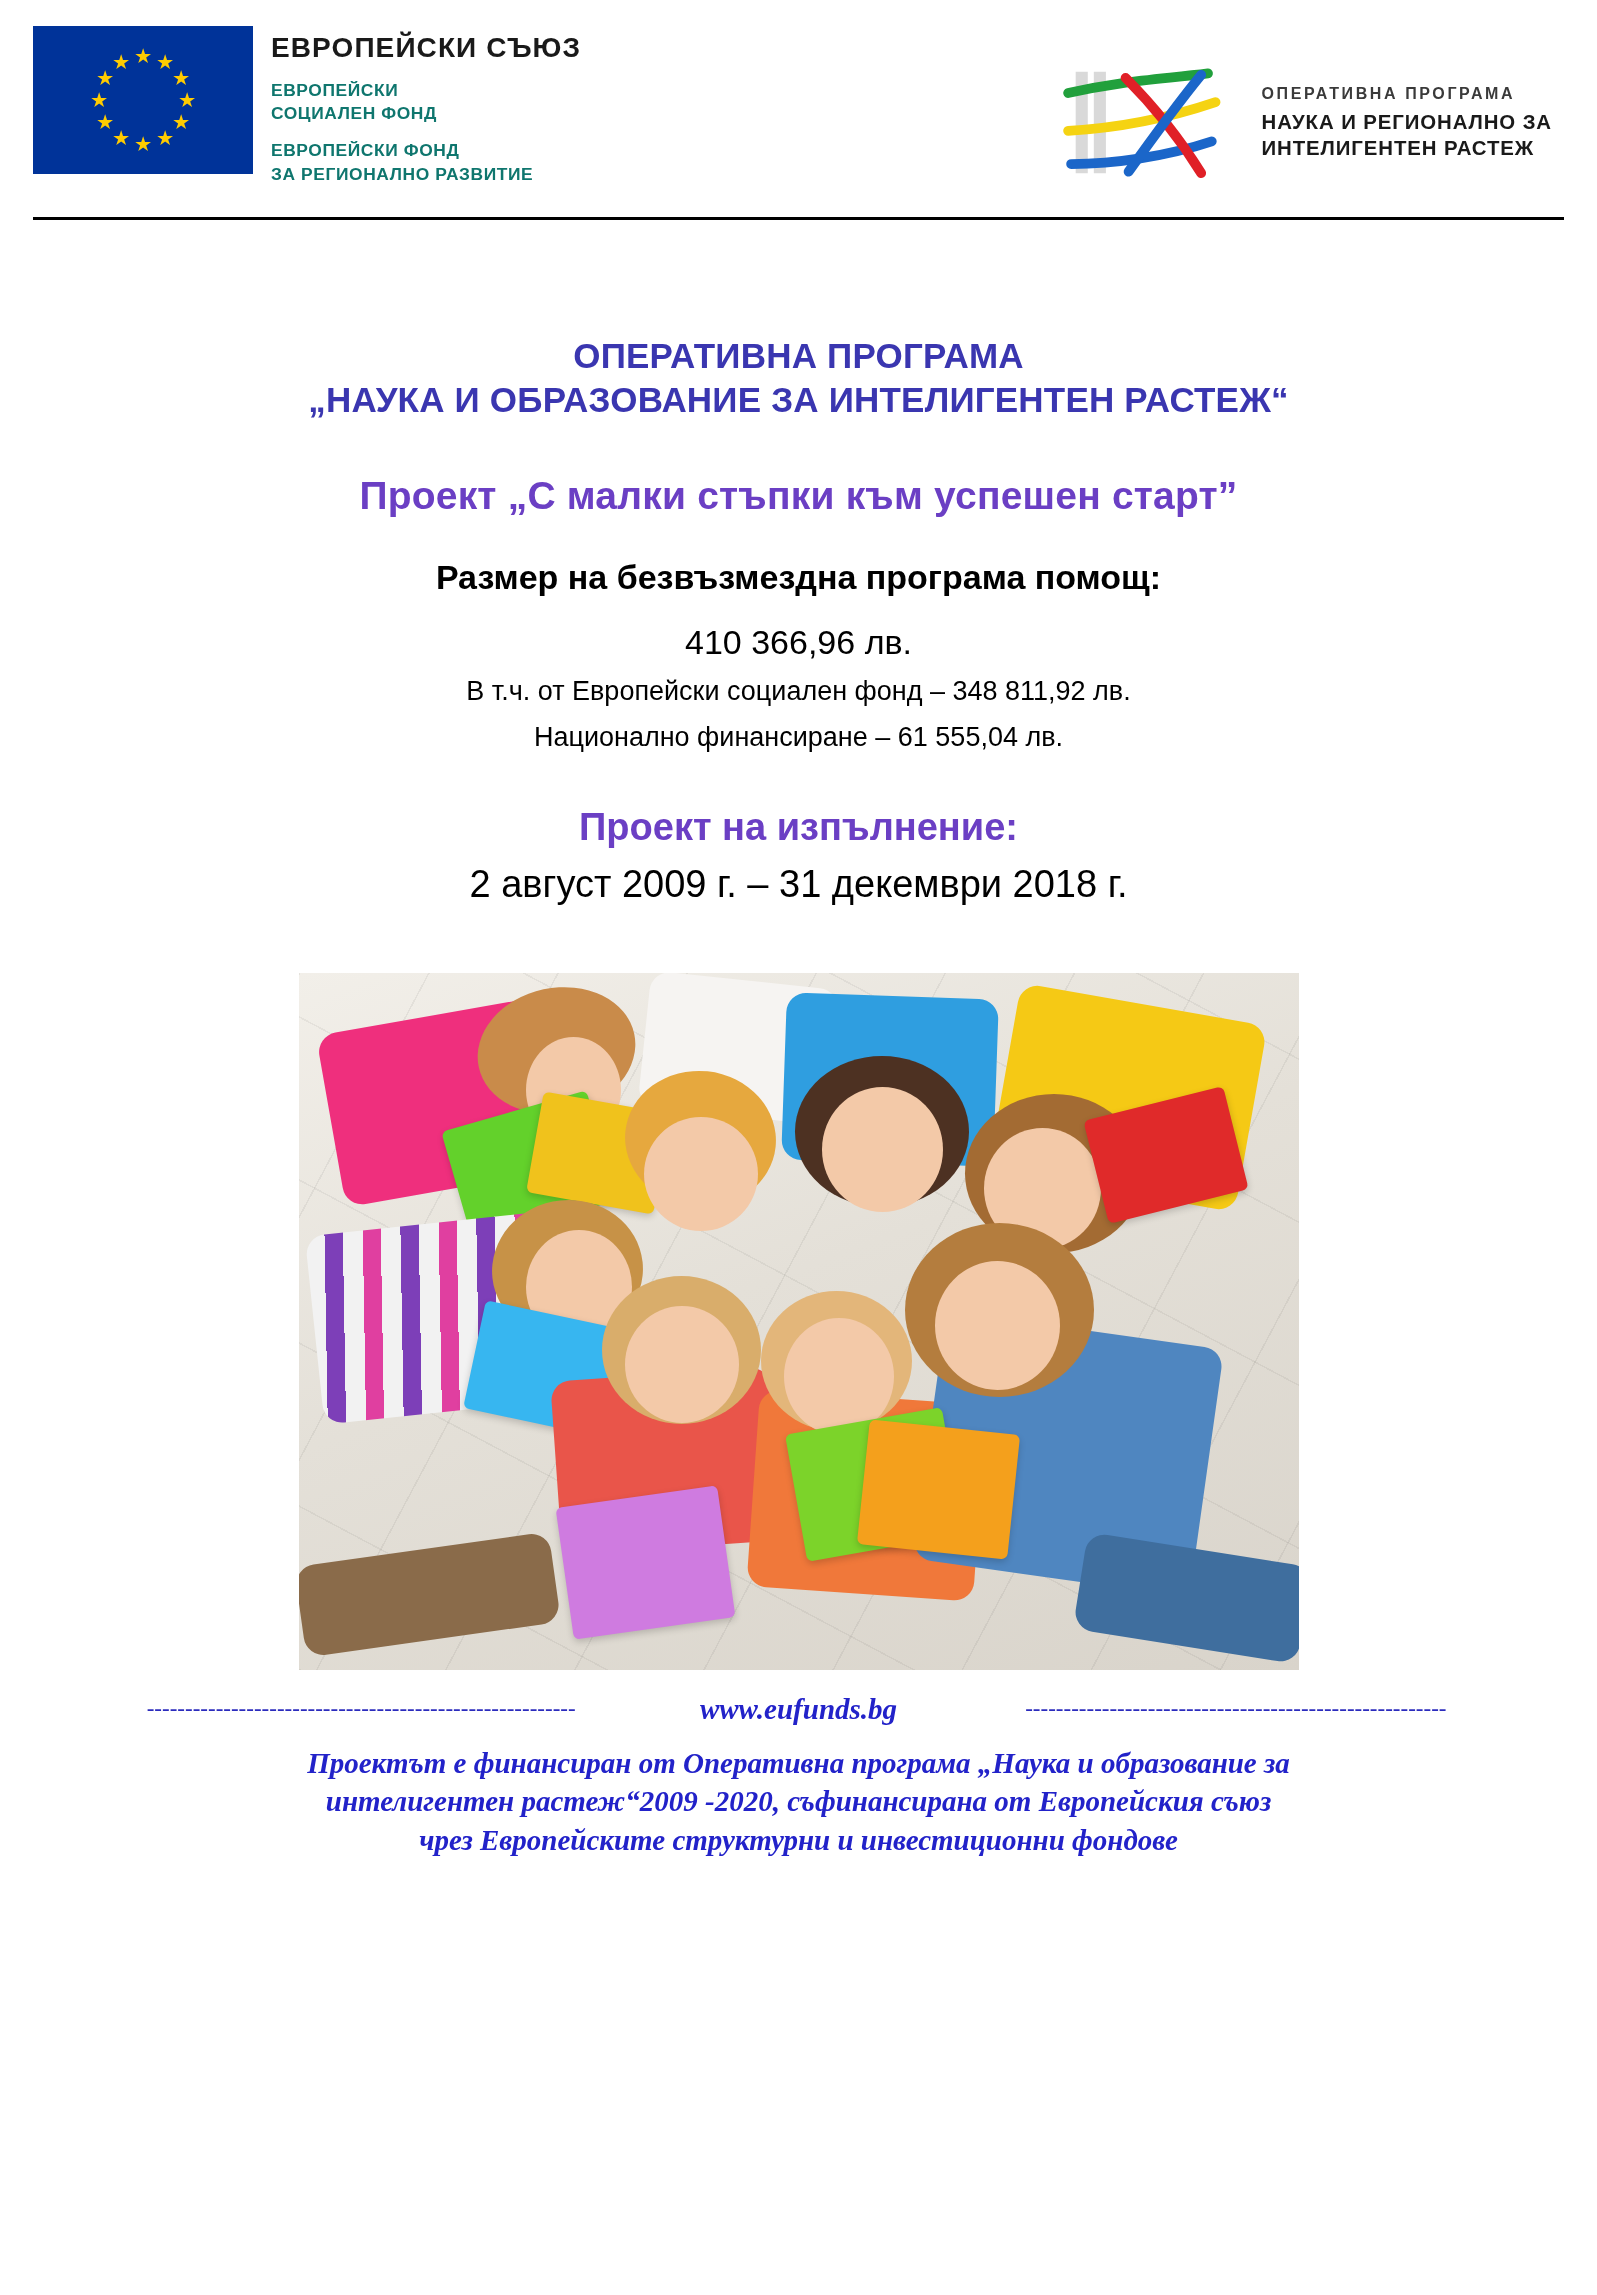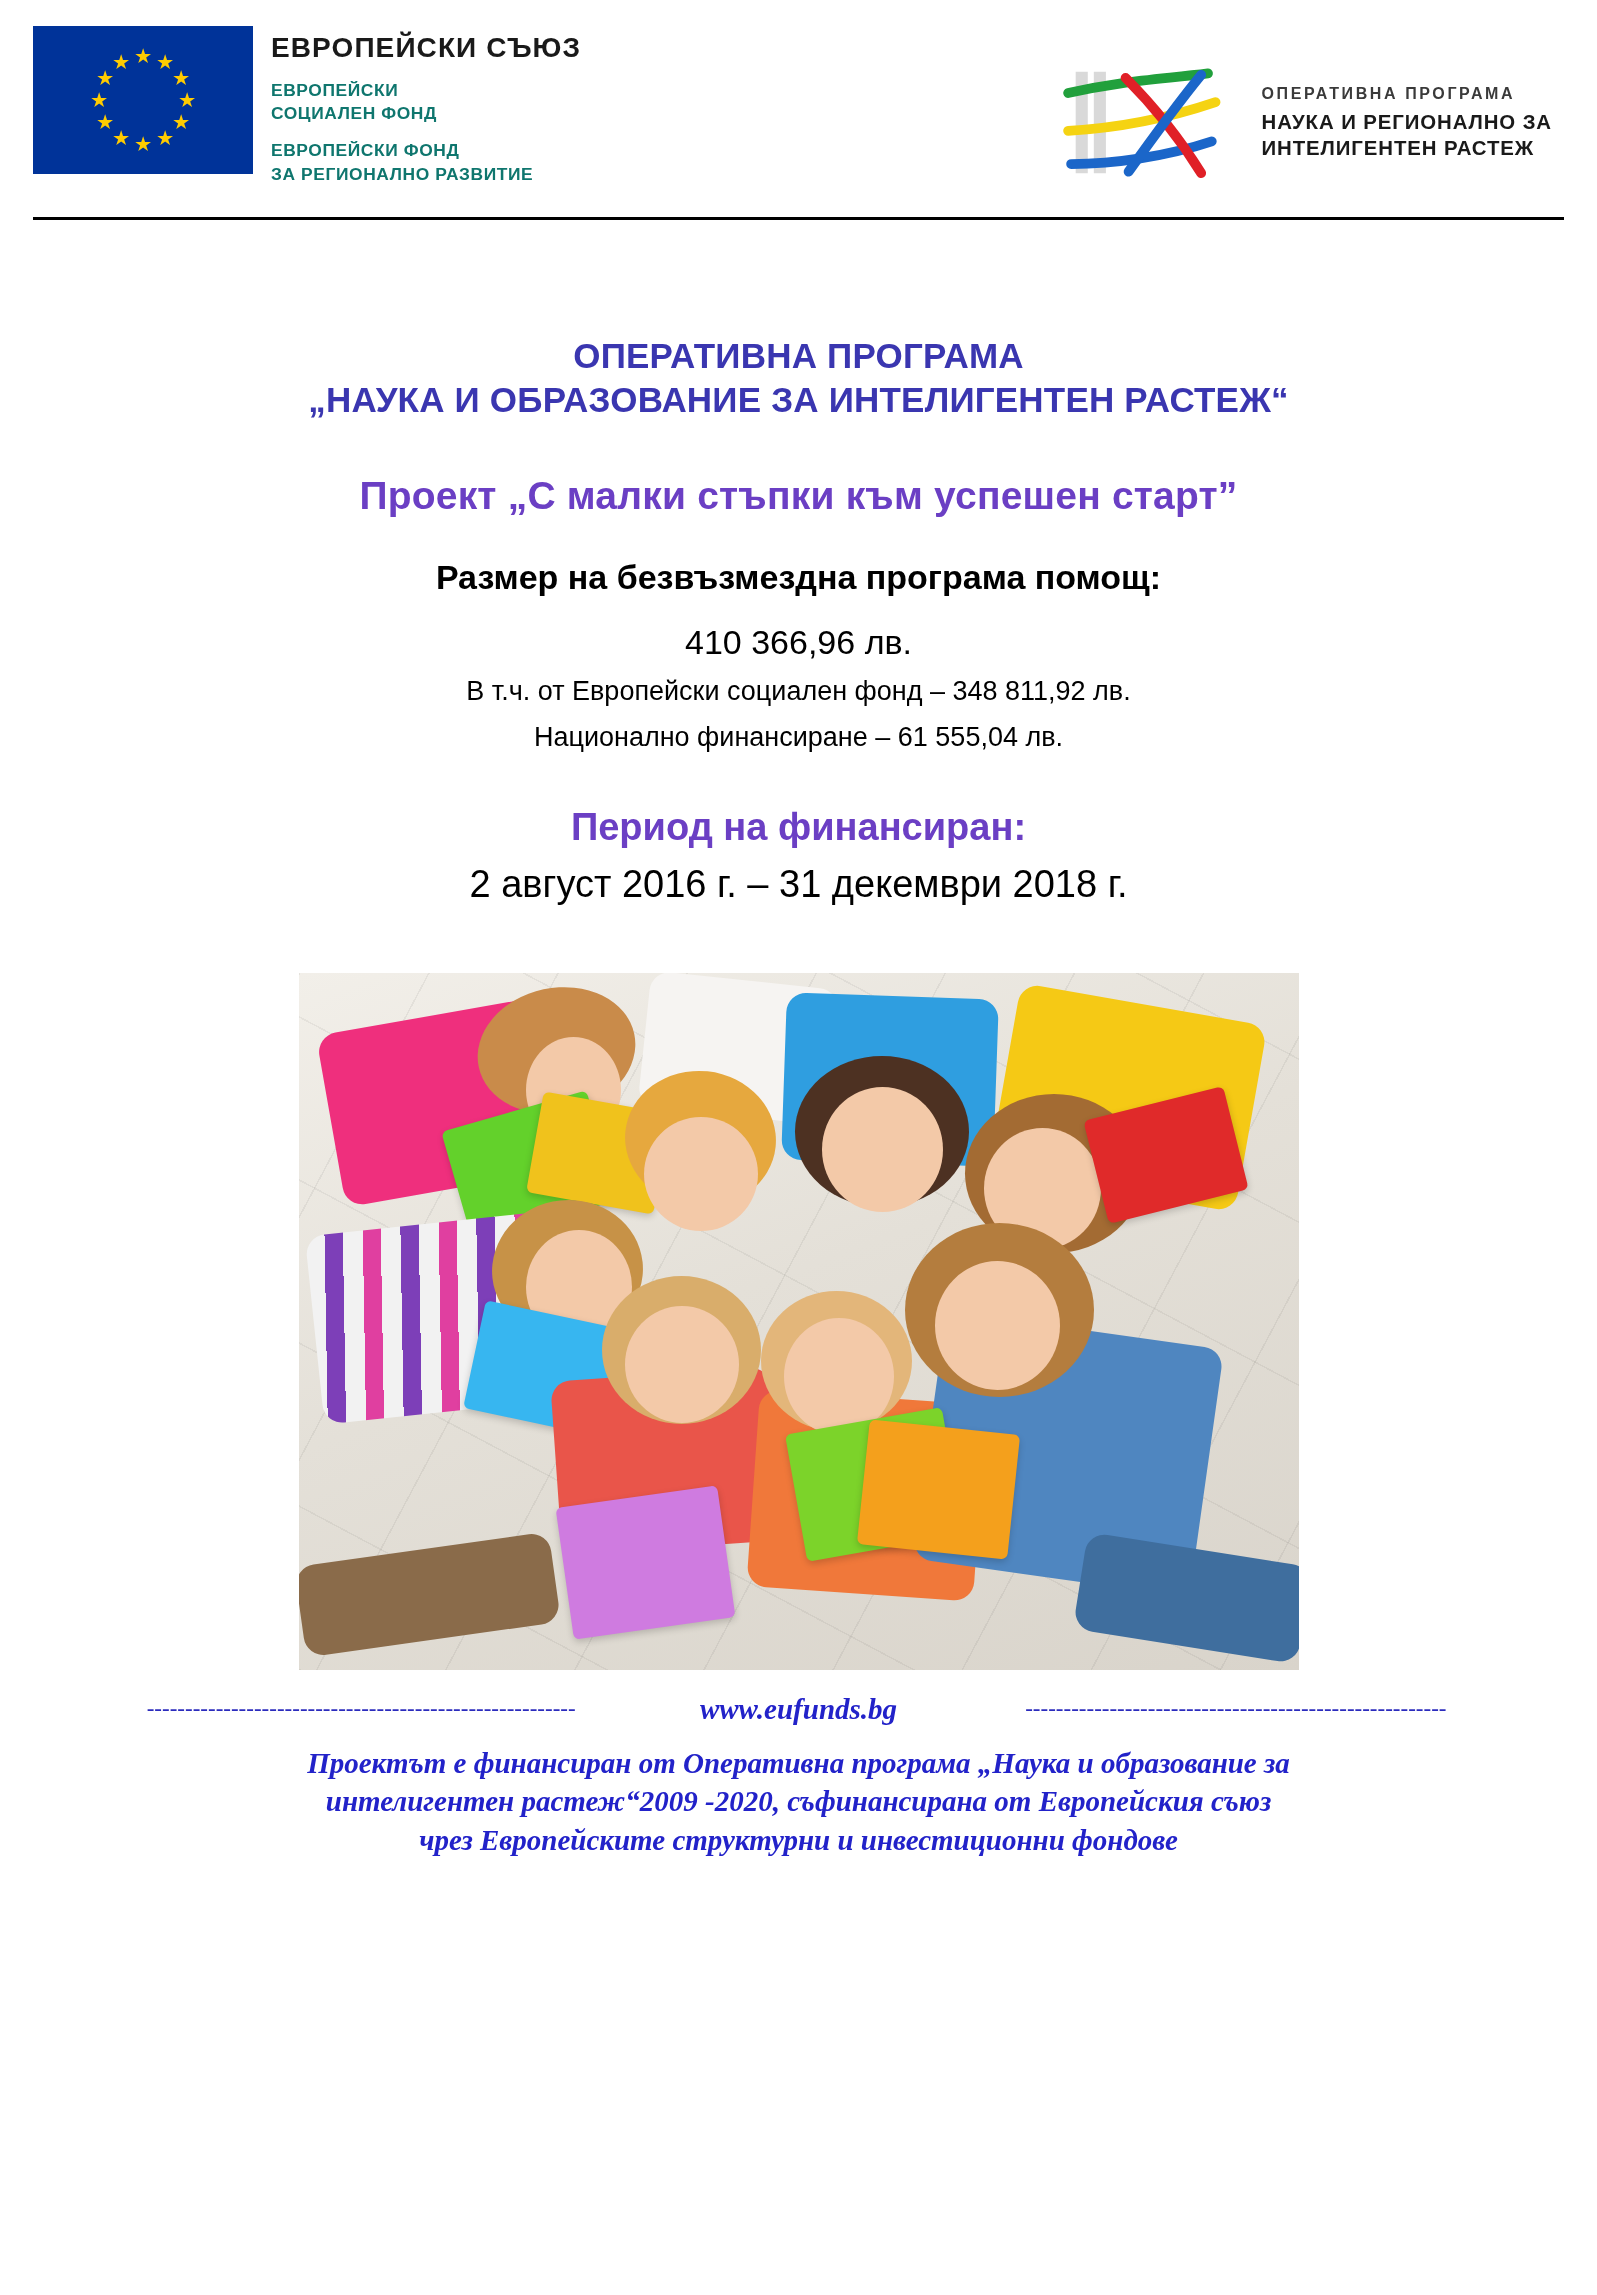--- a/index.html
+++ b/index.html
@@ -320,22 +320,22 @@
 
   <div class="spacer-3"></div>
 
   <div class="grant-label">Размер на безвъзмездна програма помощ:</div>
   <div class="grant-amount">410 366,96 лв.</div>
   <div class="grant-line">В т.ч. от Европейски социален фонд – 348 811,92 лв.</div>
   <div class="grant-line">Национално финансиране – 61 555,04 лв.</div>
 
   <div class="spacer-4"></div>
 
-  <div class="period-label">Период на финансиран:</div>
-  <div class="period-value">2 август 2016 г. – 31 декември 2018 г.</div>
+  <div class="period-label">Проект на изпълнение:</div>
+  <div class="period-value">2 август 2009 г. – 31 декември 2018 г.</div>
 
   <div class="spacer-5"></div>
 
   <div class="photo-wrap">
     <div class="photo">
       <div class="floor"></div>
 
       <div class="kid rect" style="left:30px;  top:38px;  width:273px; height:174px; background:#ef2f7d; transform:rotate(-10deg);"></div>
       <div class="hair" style="left:178px; top:15px;  width:159px; height:125px; background:#c98b4a; transform:rotate(-12deg);"></div>
       <div class="face" style="left:227px; top:64px;  width:95px; height:106px;"></div>

